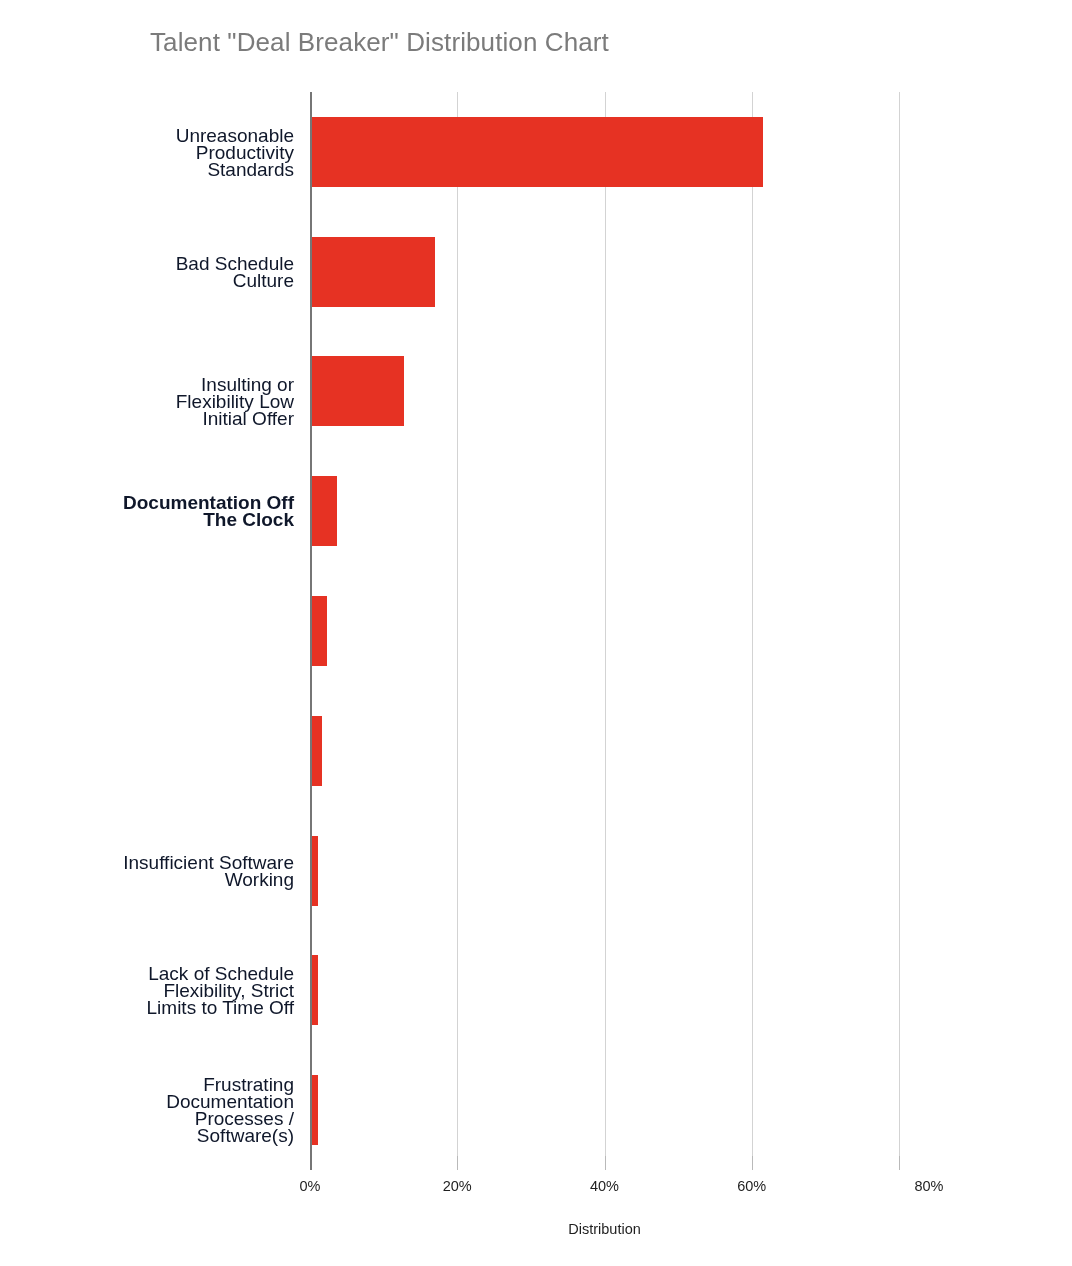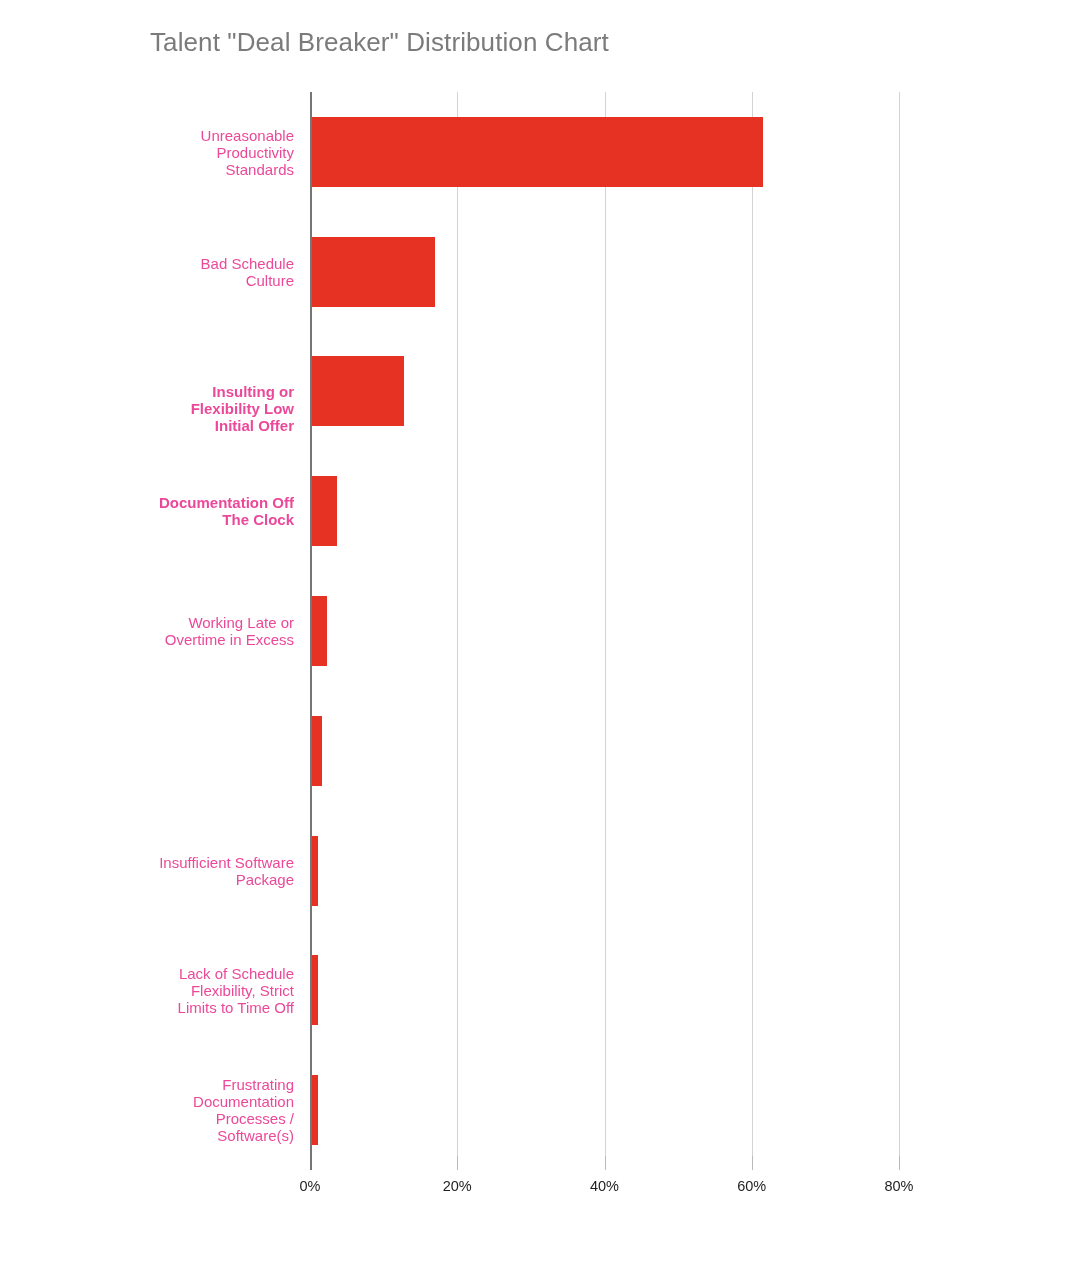--- a/index.html
+++ b/index.html
@@ -87,23 +87,23 @@
     left: 0;
     top: 92px;
     width: 302px;
     height: 1078px;
   }
   .ylabel {
     position: absolute;
     right: 0;
     width: 100%;
     text-align: right;
-    font-size: 15px;
+    font-size: 19px;
     line-height: 17px;
-    color: #ec4899;
+    color: #0f172a;
     padding-right: 8px;
     box-sizing: border-box;
     transform: translateY(-50%);
   }
 
   
   #xaxis-layer {
     position: absolute;
     left: 310px;
     top: 1170px;
@@ -192,36 +192,32 @@
   <div id="ylabels-layer">
       <div class="ylabel" style="top: 59.8889px;">
         <div>Unreasonable</div>
         <div>Productivity</div>
         <div>Standards</div>
       </div>
       <div class="ylabel" style="top: 179.667px;">
         <div>Bad Schedule</div>
         <div>Culture</div>
       </div>
-      <div class="ylabel" style="top: 316px; font-weight: bold;">
+      <div class="ylabel" style="top: 309px;">
         <div>Insulting or</div>
         <div>Flexibility Low</div>
         <div>Initial Offer</div>
       </div>
       <div class="ylabel" style="top: 419.222px; font-weight: bold;">
         <div>Documentation Off</div>
         <div>The Clock</div>
       </div>
-      <div class="ylabel" style="top: 539px;">
-        <div>Working Late or</div>
-        <div>Overtime in Excess</div>
-      </div>
       <div class="ylabel" style="top: 778.556px;">
         <div>Insufficient Software</div>
-        <div>Package</div>
+        <div>Working</div>
       </div>
       <div class="ylabel" style="top: 1018.11px;">
         <div>Frustrating</div>
         <div>Documentation</div>
         <div>Processes /</div>
         <div>Software(s)</div>
       </div>
       <div class="ylabel" style="top: 898.333px;">
         <div>Lack of Schedule</div>
         <div>Flexibility, Strict</div>
@@ -232,17 +228,18 @@
   <div id="xaxis-layer">
       <div class="xtick-mark first" style="left: 0px;"></div>
       <div class="xtick-label" style="left: 0px;">0%</div>
       <div class="xtick-mark" style="left: 147.25px;"></div>
       <div class="xtick-label" style="left: 147.25px; text-align: right;">20%</div>
       <div class="xtick-mark" style="left: 294.5px;"></div>
       <div class="xtick-label" style="left: 294.5px;">40%</div>
       <div class="xtick-mark" style="left: 441.75px;"></div>
       <div class="xtick-label" style="left: 441.75px;">60%</div>
       <div class="xtick-mark" style="left: 589px;"></div>
-      <div class="xtick-label" style="left: 589px;">80%</div>
+      <div class="xtick-label" style="left: 619px;">80%</div>
     </div>
 
+  <div id="xaxis-title">Distribution</div>
 
 </div>
 
 </body></html>

